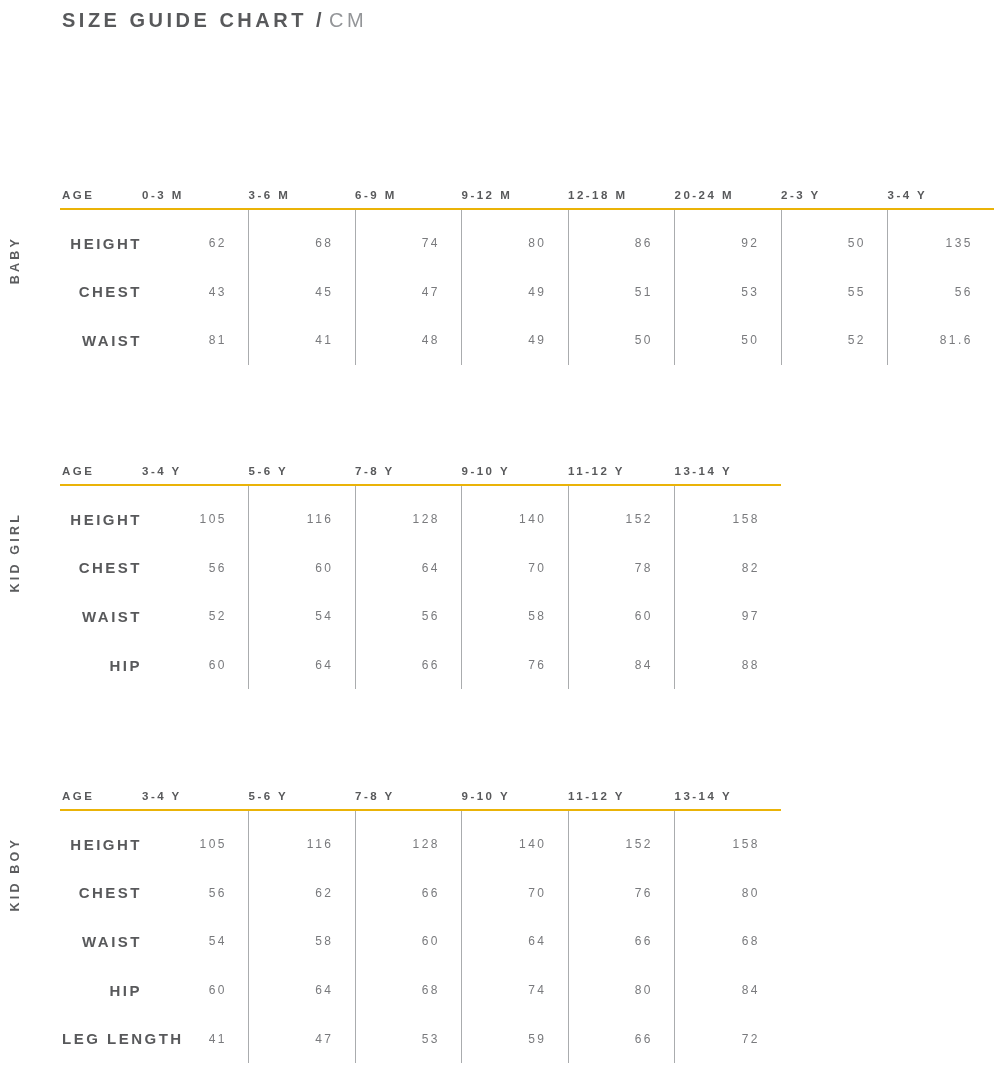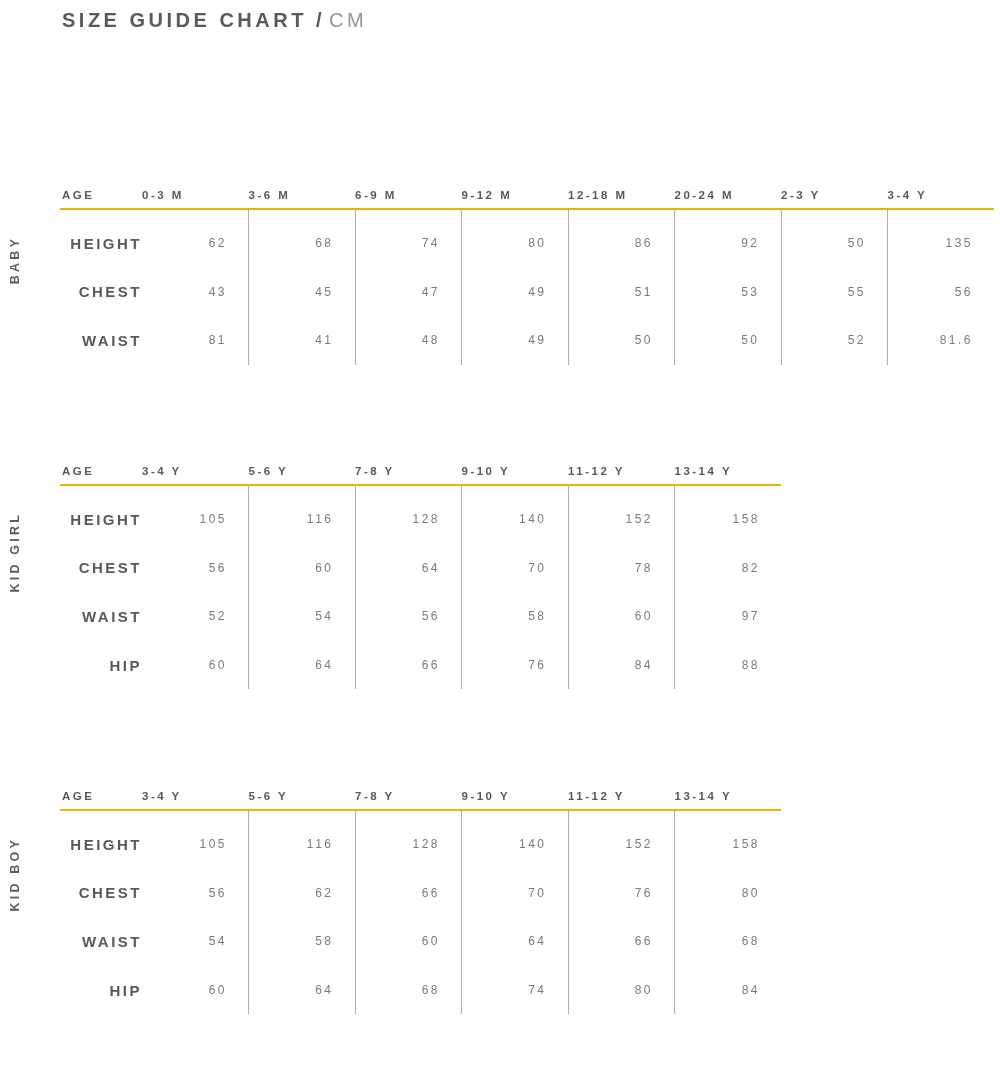--- a/index.html
+++ b/index.html
@@ -278,16 +278,25 @@
           </tr>
           <tr>
             <td class="lbl">HIP</td>
             <td class="val">60</td>
             <td class="val sep">64</td>
             <td class="val sep">68</td>
             <td class="val sep">74</td>
             <td class="val sep">80</td>
             <td class="val sep">84</td>
           </tr>
+          <tr>
+            <td class="lbl">LEG LENGTH</td>
+            <td class="val">41</td>
+            <td class="val sep">47</td>
+            <td class="val sep">53</td>
+            <td class="val sep">59</td>
+            <td class="val sep">66</td>
+            <td class="val sep">72</td>
+          </tr>
         </tbody>
       </table>
     </div>
   </div>
 
 </body></html>

